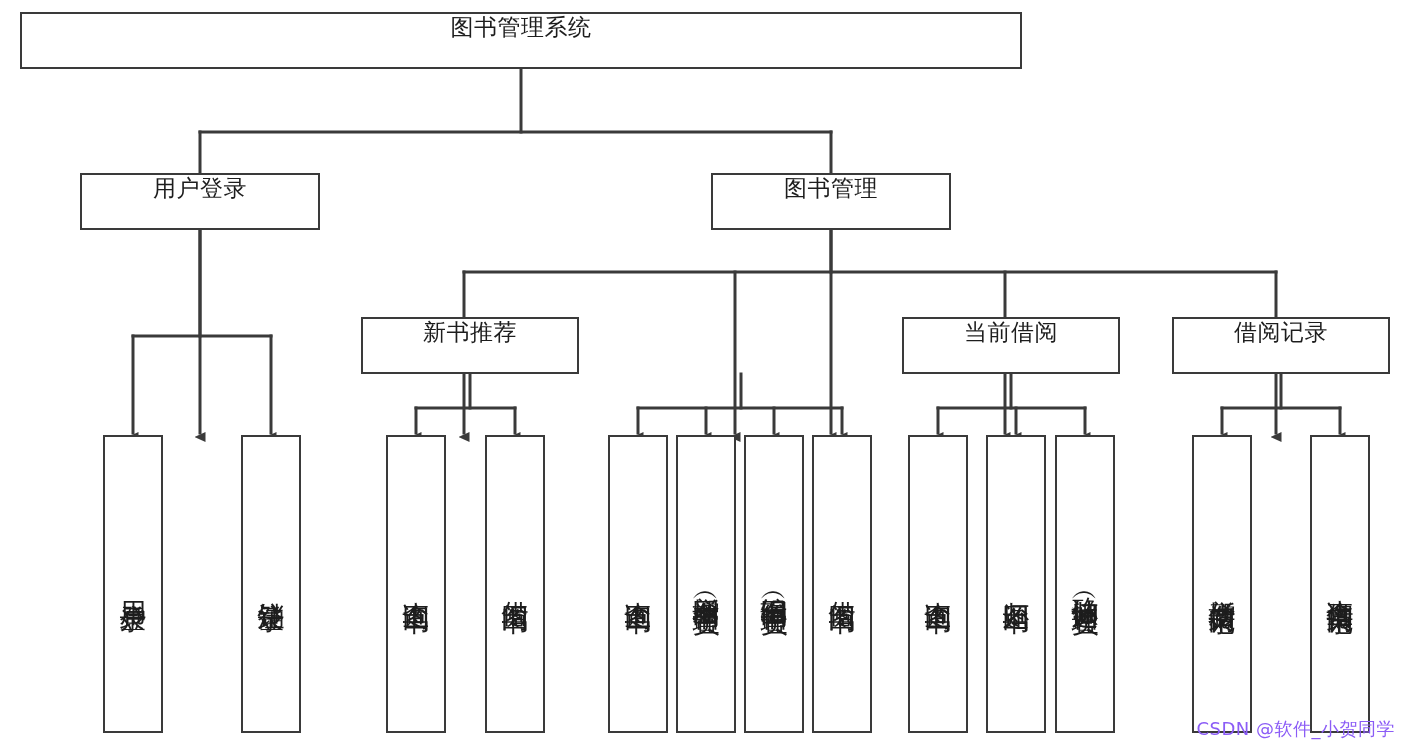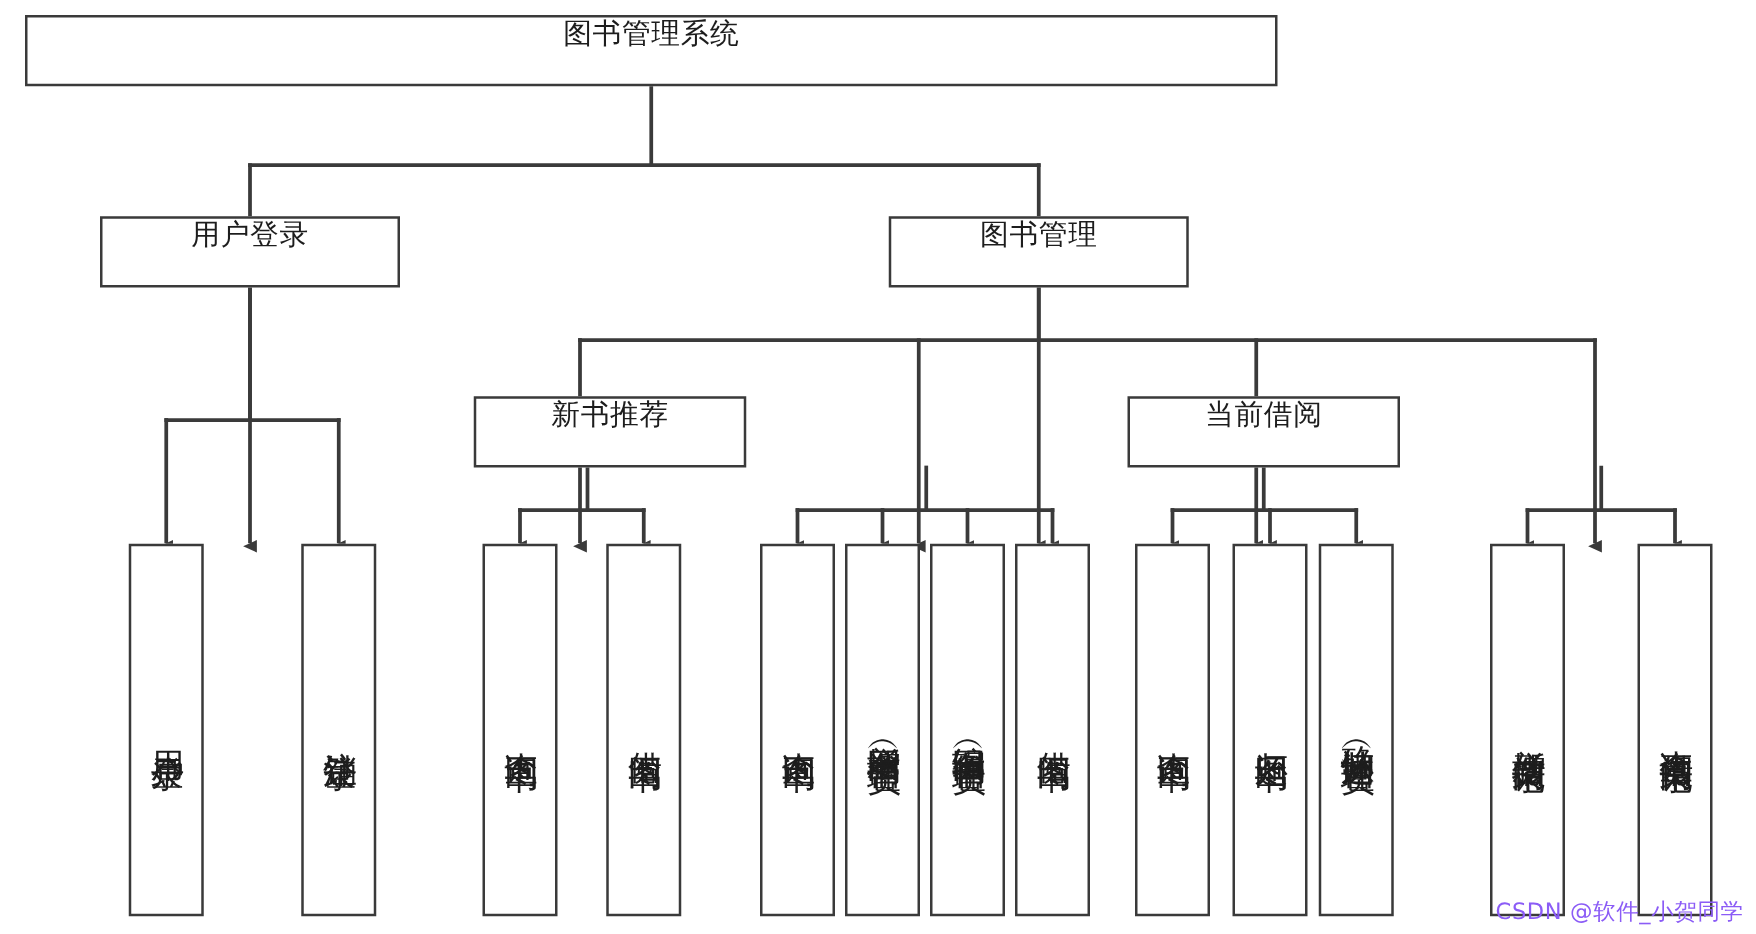--- a/index.html
+++ b/index.html
@@ -125,25 +125,28 @@
     <span class="node-label">图书管理系统</span>
   </div>
 
   <div class="node horiz" style="left: 80px; top: 173px; width: 240px; height: 57px;">
     <span class="node-label">用户登录</span>
   </div>
   <div class="node horiz" style="left: 711px; top: 173px; width: 240px; height: 57px;">
     <span class="node-label">图书管理</span>
   </div>
 
-  <div class="node horiz" style="left: 361px; top: 317px; width: 218px; height: 57px; margin-left: 18px;">
+  <div class="node horiz" style="left: 361px; top: 317px; width: 218px; height: 57px;">
     <span class="node-label">新书推荐</span>
   </div>
   <div class="node horiz" style="left: 902px; top: 317px; width: 218px; height: 57px;">
     <span class="node-label">当前借阅</span>
+  </div>
+  <div class="node horiz" style="left: 1172px; top: 317px; width: 218px; height: 57px;">
+    <span class="node-label">借阅记录</span>
   </div>
 
   <div class="node vert" style="left: 103px; top: 435px; width: 60px; height: 298px;">
     <span class="node-label">用户登录</span>
   </div>
   <div class="node vert" style="left: 241px; top: 435px; width: 60px; height: 298px;">
     <span class="node-label">注销登录</span>
   </div>
   <div class="node vert" style="left: 386px; top: 435px; width: 60px; height: 298px;">
     <span class="node-label">查询图书</span>

